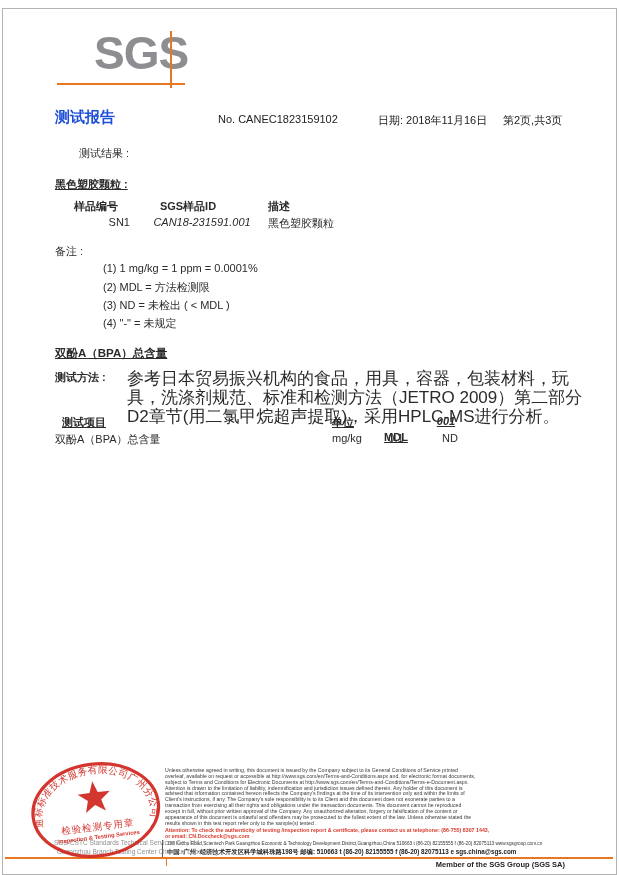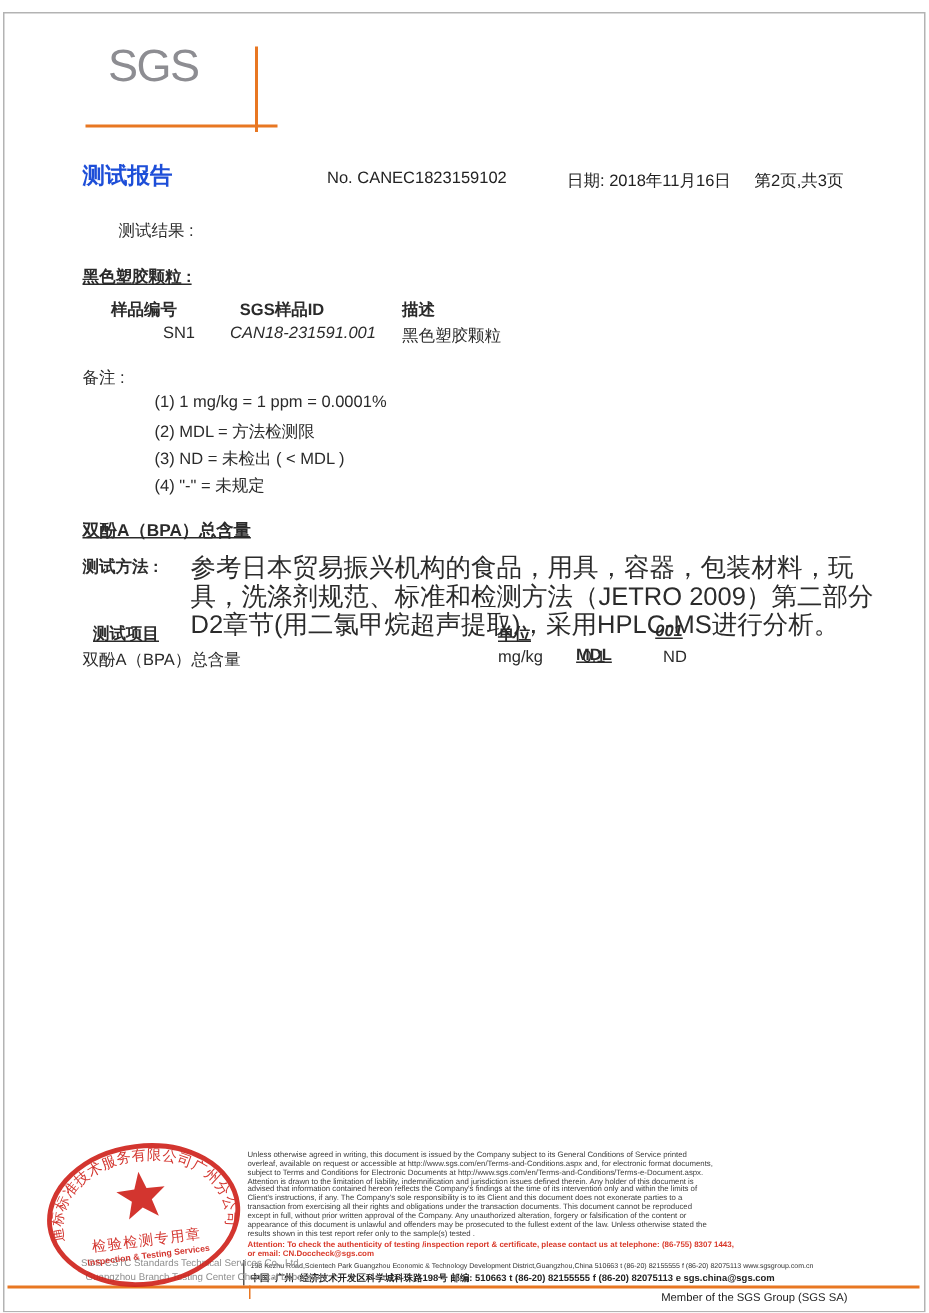--- a/index.html
+++ b/index.html
@@ -2,42 +2,42 @@
 <html><head>
 <meta charset="utf-8">
 <style>
   html,body{margin:0;padding:0;background:#ffffff;}
   .page{position:relative;width:619px;height:875px;background:#ffffff;overflow:hidden;
         font-family:"Liberation Sans",sans-serif;color:#2b2b2b;}
   .frame{position:absolute;left:2px;top:8px;width:613px;height:865px;
          border:1px solid #b3b3b3;pointer-events:none;}
   .abs{position:absolute;}
   
-  .logo-text{font-size:30px;font-weight:normal;color:#8d8d92;letter-spacing:-1px;line-height:1;}
+  .logo-text{font-size:46px;font-weight:bold;color:#8d8d92;letter-spacing:-1px;line-height:1;margin-left:22px;}
   .logo-hline{background:#e87722;height:2px;}
   .logo-vline{background:#e87722;width:2px;}
   
   .title{font-size:15px;font-weight:bold;color:#1d4ed8;}
   .meta{font-size:11px;color:#222;}
   .body-txt{font-size:11px;color:#2b2b2b;}
   .bold{font-weight:bold;}
   .u{text-decoration:underline;}
   .it{font-style:italic;}
   .center{text-align:center;}
   .method-box{width:468px;font-size:17px;line-height:19px;color:#2b2b2b;margin-left:24px;}
   
   .disclaimer{width:400px;font-size:5.2px;line-height:5.85px;color:#3c3c3c;text-align:justify;}
   .attention{width:400px;font-size:5.3px;line-height:6.2px;color:#d93a2b;font-weight:bold;}
   .addr-en{font-size:4.7px;color:#333;white-space:nowrap;}
   .addr-cn{font-size:6.3px;font-weight:bold;color:#222;white-space:nowrap;}
   .company{font-size:6.5px;color:#8f8f8f;white-space:nowrap;}
   .rule-orange{background:#e87722;height:1.5px;}
   .tick-orange{background:#e87722;width:1px;}
   .divider-dark{background:#555;width:1px;}
-  .member{font-size:7.5px;color:#222;text-align:right;}
+  .member{font-size:7.5px;color:#222;text-align:right;font-weight:bold;}
   .stamp-wrap{transform:rotate(-7deg);opacity:.9;z-index:2;}
 </style>
 </head>
 <body>
 
 <div class="page">
   <div class="frame"></div>
 
   <div class="abs logo-text" style="left:72px;top:30px;">SGS</div>
   <div class="abs logo-hline" style="left:57px;top:83px;width:128px;"></div>

